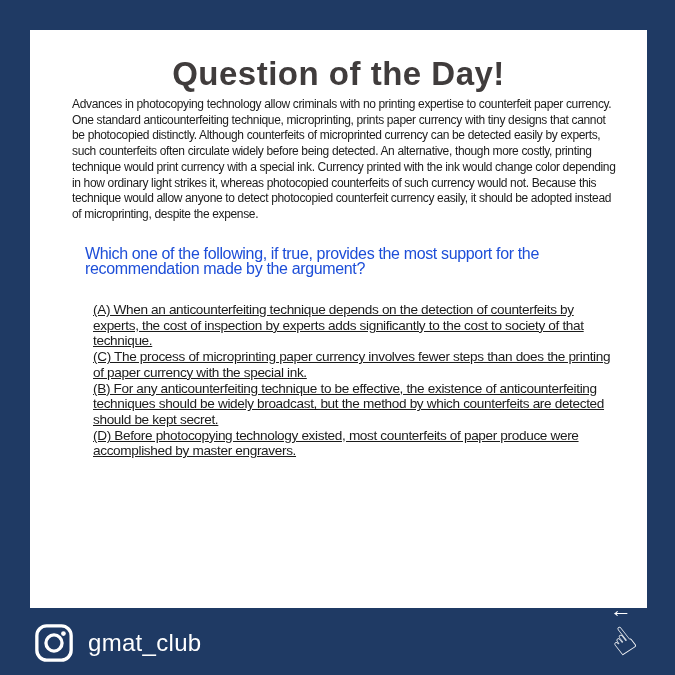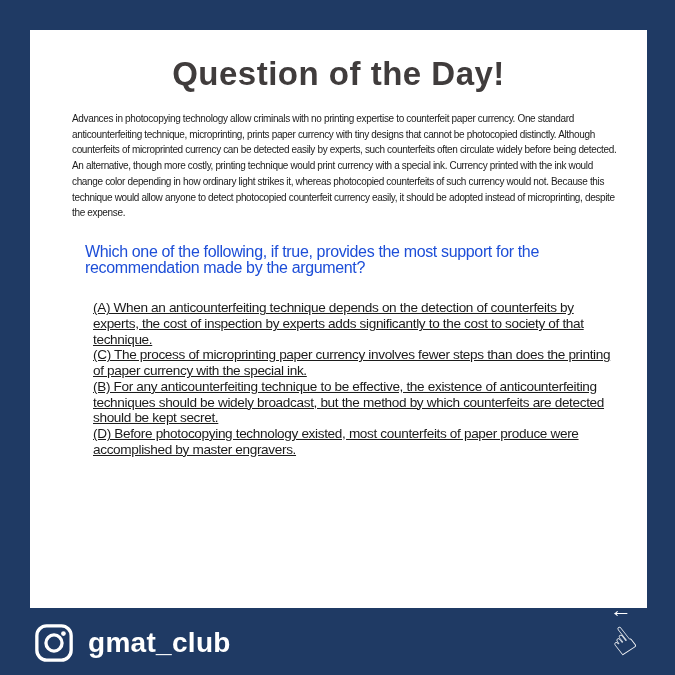--- a/index.html
+++ b/index.html
@@ -23,23 +23,23 @@
   .title {
     margin: 24px 0 0 0;
     text-align: center;
     font-size: 33px;
     line-height: 40px;
     font-weight: bold;
     letter-spacing: 0.5px;
     color: #403c3c;
   }
   .passage {
-    margin: 17px 30px 0 42px;
+    margin: 3px 30px 0 42px;
     width: 546px;
-    font-size: 10px;
+    font-size: 12px;
     line-height: 15.7px;
     letter-spacing: -0.35px;
     color: #1b1b1b;
   }
   .prompt {
     margin: 23px 0 0 55px;
     width: 500px;
     font-size: 16px;
     line-height: 15.7px;
     letter-spacing: -0.35px;
@@ -62,23 +62,22 @@
     left: 33px; top: 620px;
     height: 46px;
     display: flex;
     align-items: center;
     gap: 13px;
     color: #ffffff;
     cursor: pointer;
   }
   .footer-handle .ig-icon { display: block; }
   .footer-handle .handle-text {
-    font-size: 28px;
+    font-size: 24px;
     letter-spacing: 0.3px;
-    font-weight: bold;
   }
   .swipe-indicator {
     position: absolute;
     left: 593px; top: 601px;
     width: 62px;
     display: flex;
     flex-direction: column;
     align-items: center;
     color: #ffffff;
     cursor: pointer;

